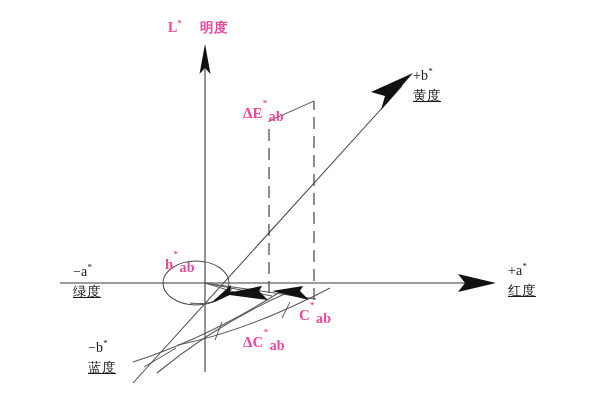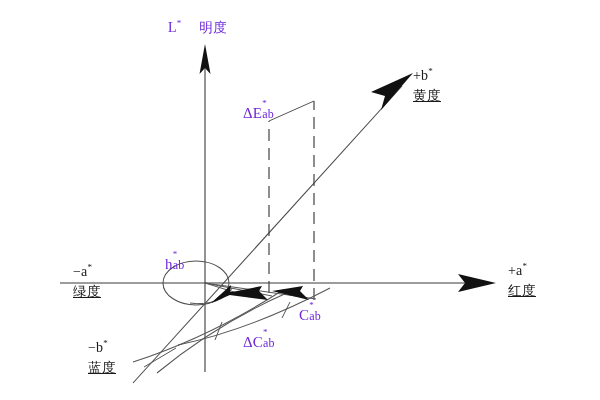--- a/index.html
+++ b/index.html
@@ -65,21 +65,22 @@
   }
   .solid-head {
     fill: #111111;
     stroke: none;
   }
   
   .lbl {
     position: absolute;
     white-space: nowrap;
     line-height: 1.12;
-    color: #6d28d9;
+    color: #ec4899;
+    font-weight: bold;
   }
   .sym {
     font-family: "Liberation Serif", "DejaVu Serif", serif;
     font-size: 14px;
     letter-spacing: 0.2px;
   }
   .sym .sup {
     font-size: 9px;
     vertical-align: super;
     letter-spacing: 0;
@@ -105,23 +106,23 @@
     height: 1em;
   }
   .supsub .s-up {
     position: absolute;
     left: 0;
     top: -0.55em;
     font-size: 9px;
   }
   .supsub .s-dn {
     position: absolute;
-    left: 0;
+    left: 6px;
     top: 0.40em;
-    font-size: 12px;
+    font-size: 14px;
   }
 </style>
 </head>
 <body>
 
 <div id="diagram-root">
 
   <svg id="lab-svg" viewBox="0 0 600 400">
 
     <g>

